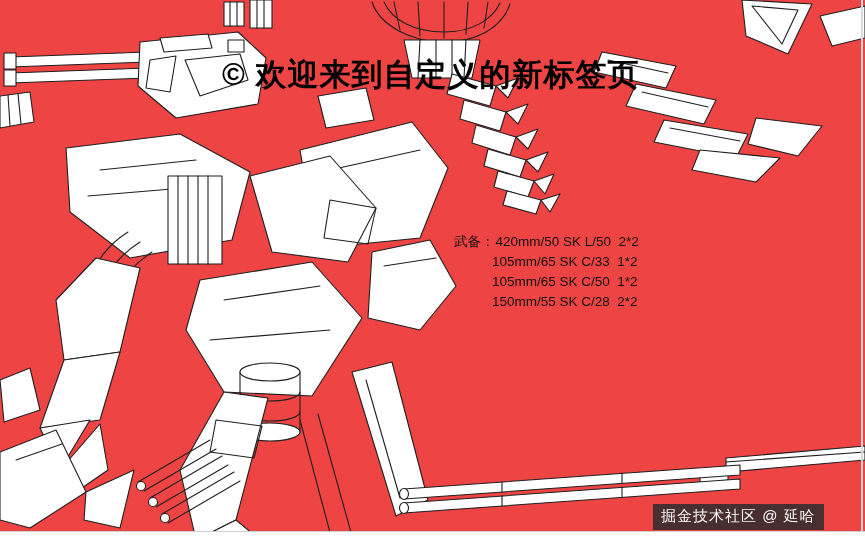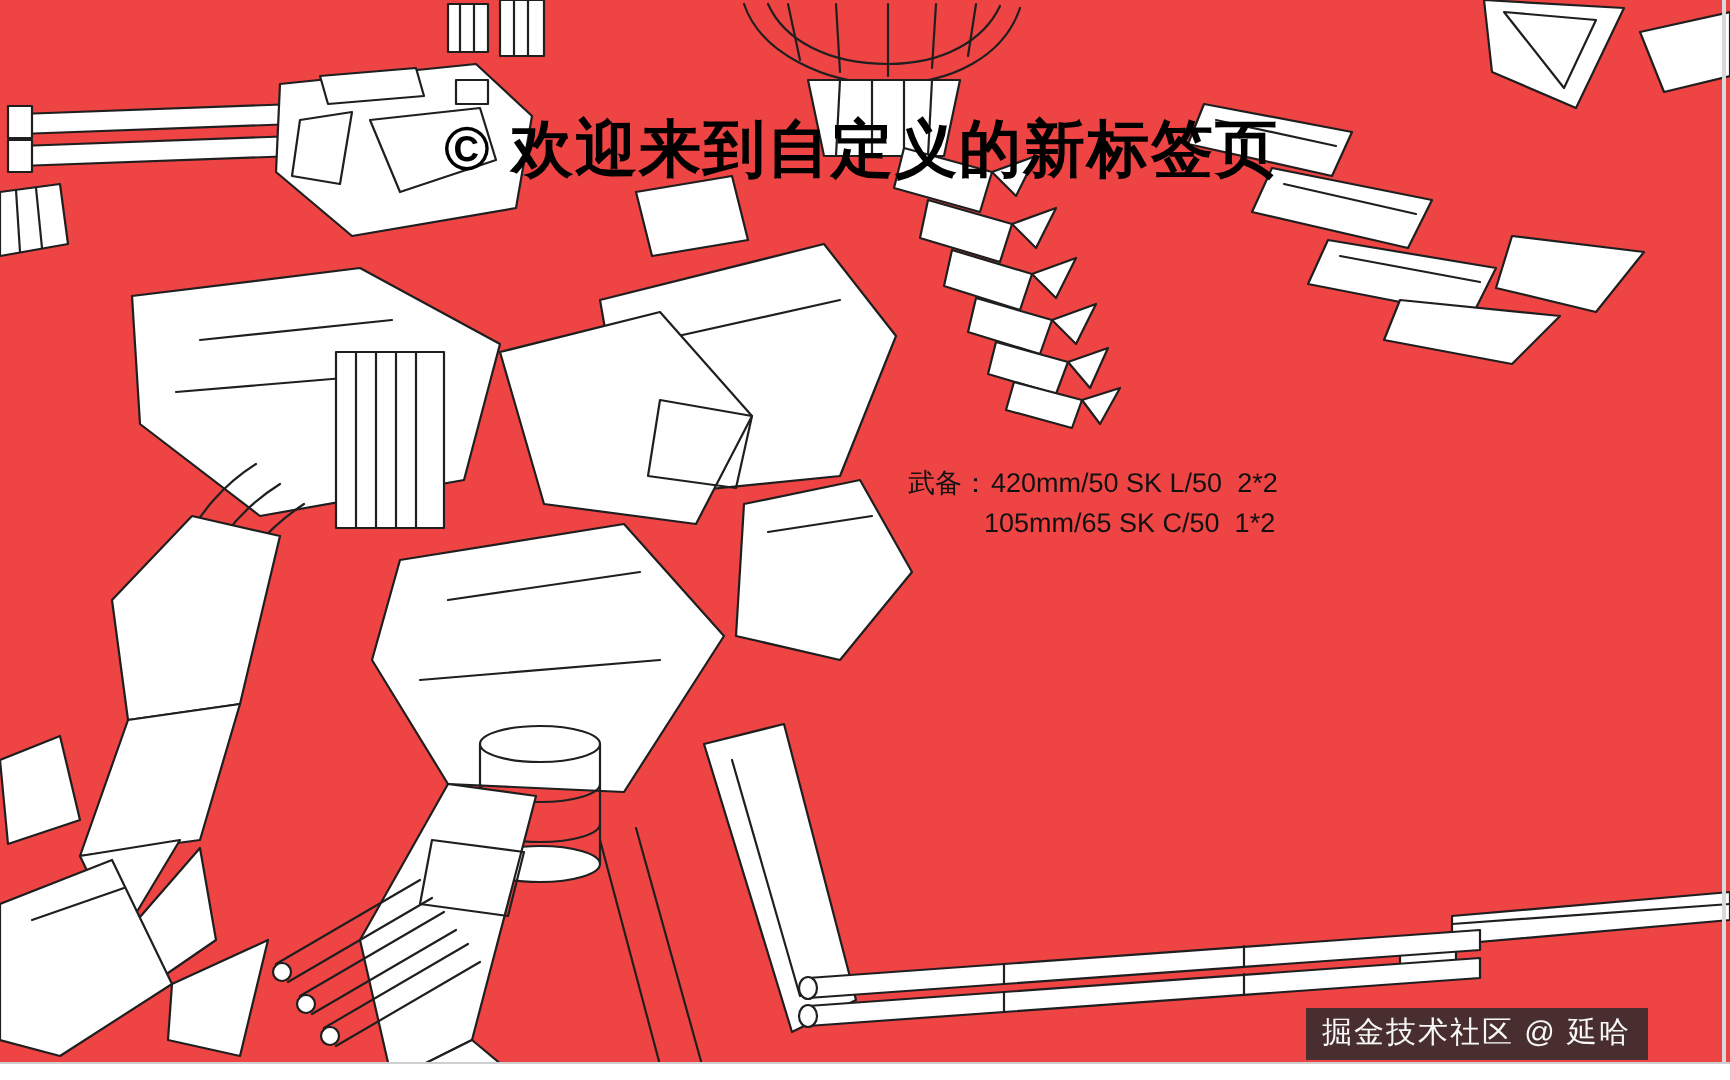--- a/index.html
+++ b/index.html
@@ -194,21 +194,23 @@
         <path d="M622,473 L622,483 M622,487 L622,497" fill="none"></path>
       </g>
 
     </g>
   </svg>
 
   <div class="page-title">© 欢迎来到自定义的新标签页</div>
 
   <div class="armament">
     <div class="arm-row"><span class="arm-label">武备：</span><span>420mm/50 SK L/50  2*2</span></div>
+    <div class="arm-row indent">105mm/65 SK C/33  1*2</div>
     <div class="arm-row indent">105mm/65 SK C/50  1*2</div>
+    <div class="arm-row indent">150mm/55 SK C/28  2*2</div>
   </div>
 
   <div class="watermark">掘金技术社区 @ 延哈</div>
 
   <div class="edge-right"></div>
   <div class="edge-bottom"></div>
 
 </div>
 
 </body></html>

